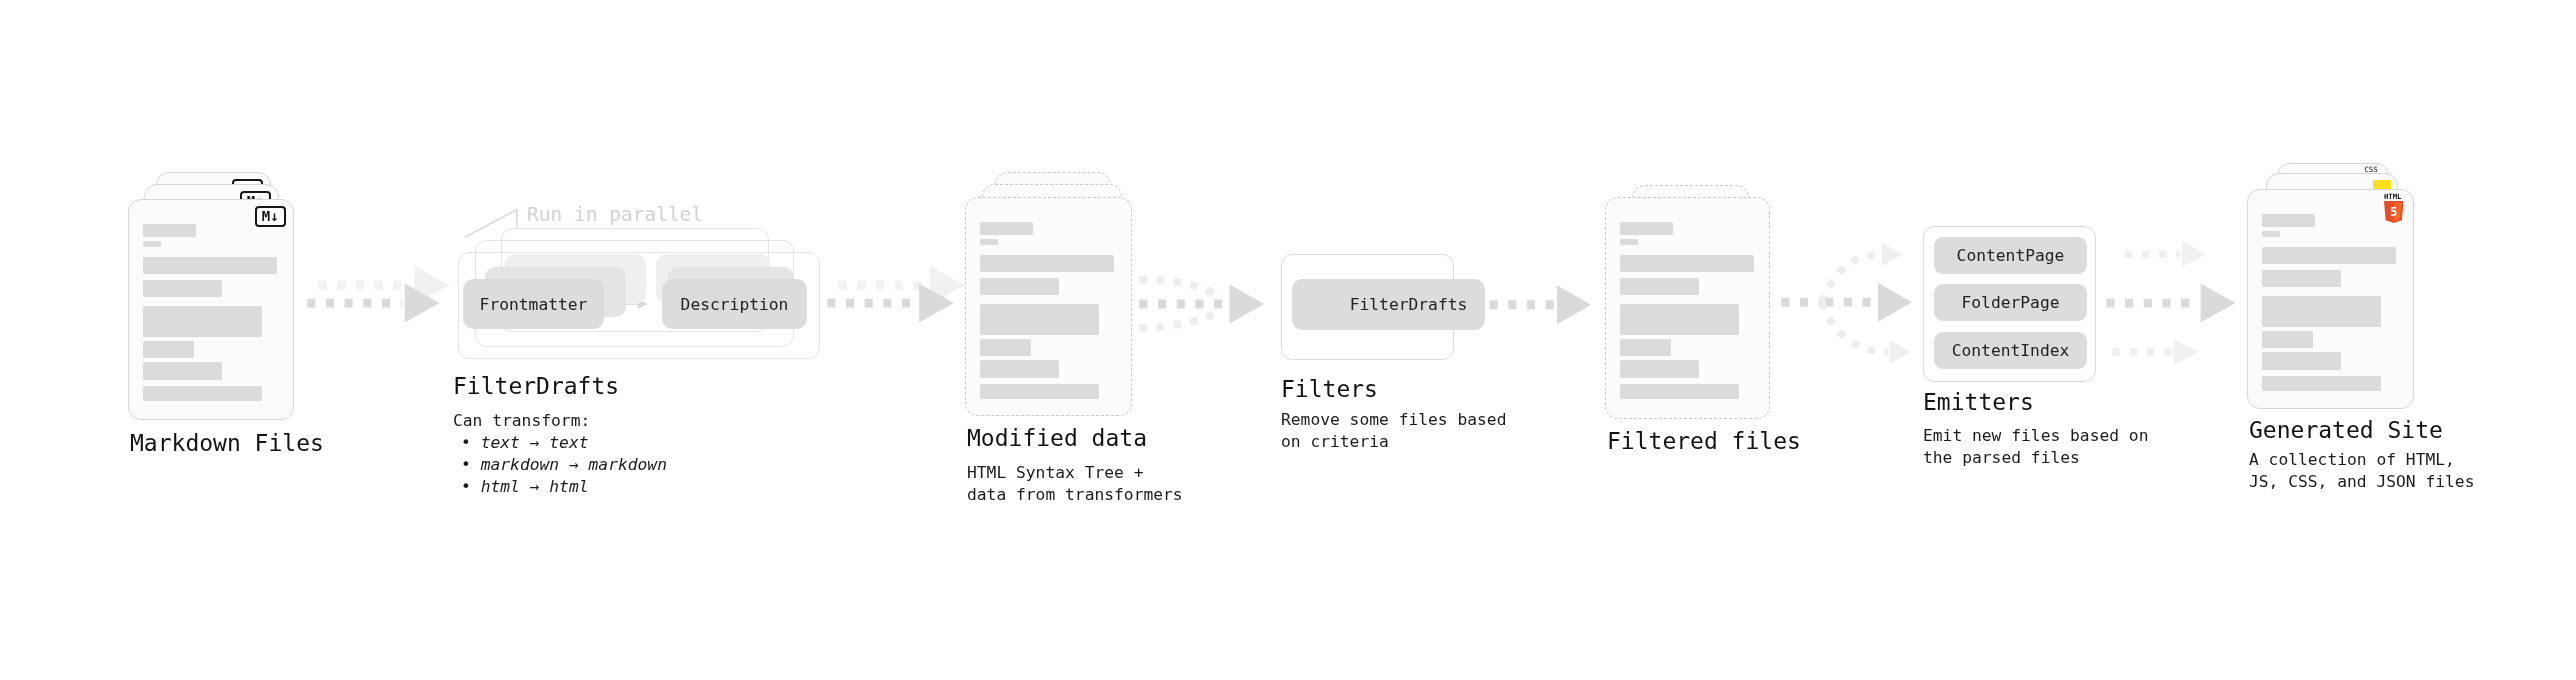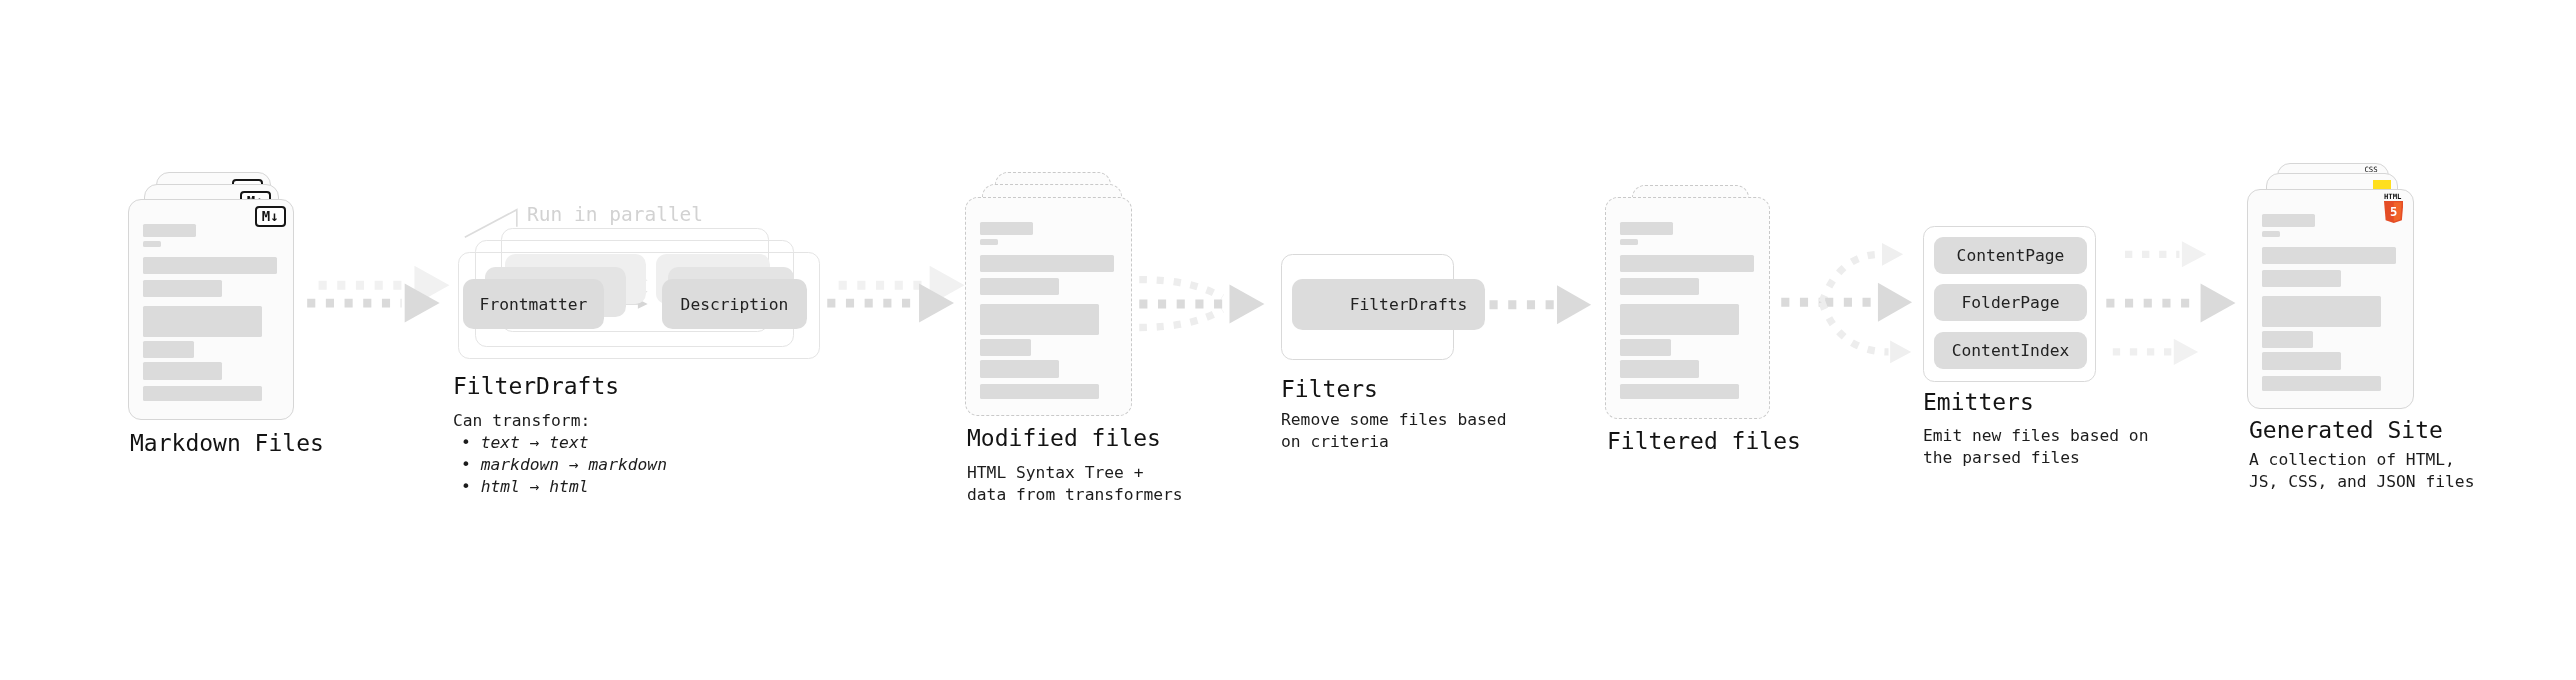--- a/index.html
+++ b/index.html
@@ -188,21 +188,21 @@
     <div class="file-card dashed mod-front">
       <div class="pbar b1"></div>
       <div class="pbar b2"></div>
       <div class="pbar b3"></div>
       <div class="pbar b4"></div>
       <div class="pbar b5"></div>
       <div class="pbar b6"></div>
       <div class="pbar b7"></div>
       <div class="pbar b8"></div>
     </div>
-    <div class="title" style="left:967px;top:424px">Modified files</div>
+    <div class="title" style="left:967px;top:424px">Modified data</div>
     <div class="sub" style="left:967px;top:462px">
       <span>HTML Syntax Tree +</span>
       <span>data from transformers</span>
     </div>
   </div>
 
   <div>
     <div class="outline-box flt-outer"></div>
     <div class="proc-box flt-box">FilterDrafts</div>
     <div class="title" style="left:1281px;top:375px">Filters</div>

